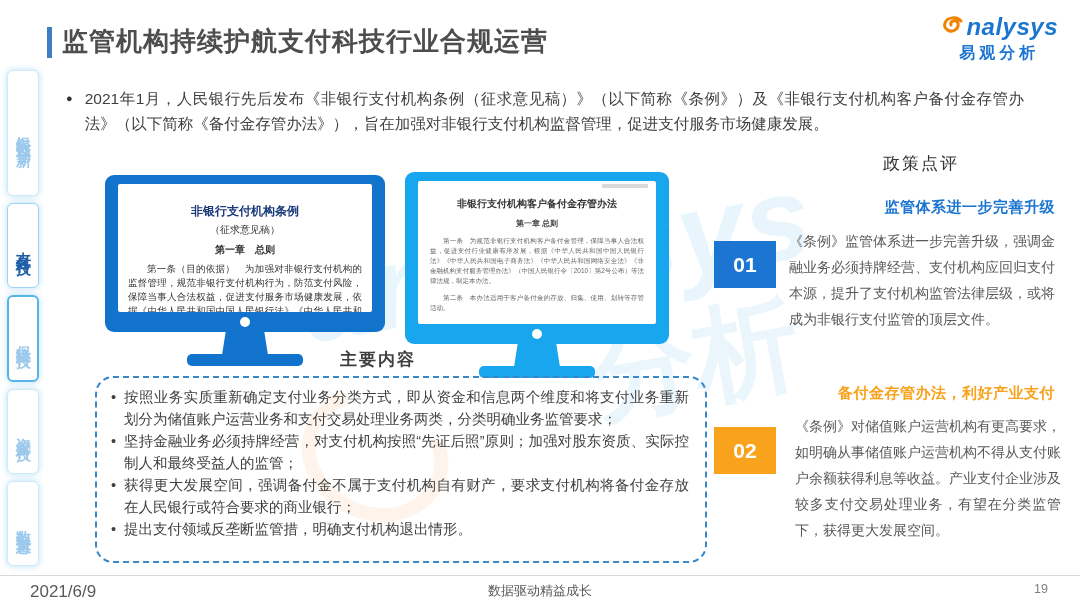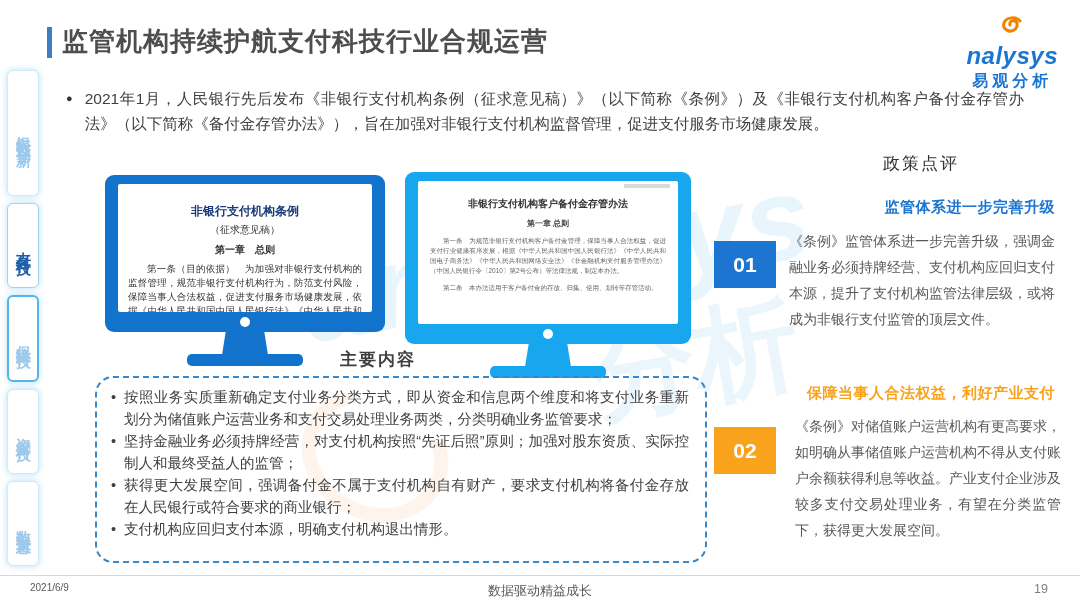--- a/index.html
+++ b/index.html
@@ -27,21 +27,21 @@
     border-top-color:transparent; transform:rotate(25deg); pointer-events:none;
   }
 
   
   .title-bar { left:47px; top:27px; width:5px; height:31px; background:#3f7fc1; }
   .page-title {
     left:62px; top:24px; font-size:26px; font-weight:bold; color:#4d4d4d;
     letter-spacing:1px; white-space:nowrap;
   }
   .logo { right:22px; top:12px; text-align:center; }
-  .logo-top { display:flex; align-items:center; justify-content:center;flex-direction:column; }
+  .logo-top { display:flex; align-items:center; justify-content:center; }
   .logo-text { color:#1b75d1; font-size:24px; font-weight:bold; font-style:italic; letter-spacing:0.5px; }
   .logo-cn { color:#1b75d1; font-size:16px; font-weight:bold; letter-spacing:4px; margin-top:1px; }
 
   
   .sidebar {
     left:7px; top:70px; width:32px; height:496px;
     display:flex; flex-direction:column; gap:7px;
   }
   .side-tab {
     background:#fff; border:1px solid #cfe9f7; border-radius:6px;
@@ -72,21 +72,21 @@
   .m-base { margin:-1px auto 0; width:116px; height:12px; border-radius:5px; }
   .fill-dark { background:#1273cd; } .fill-light { background:#18a6ee; }
 
   .monitor-left { left:105px; top:175px; width:280px; }
   .monitor-left .m-screen { height:128px; padding:17px 10px; }
   .ml-title { text-align:center; font-size:12px; font-weight:bold; color:#1a3a7a; margin-top:2px; }
   .ml-sub { text-align:center; font-size:10px; color:#333; margin-top:3px; }
   .ml-chap { text-align:center; font-size:10px; font-weight:bold; color:#333; margin-top:6px; }
   .ml-body { font-size:9.5px; line-height:14px; color:#333; margin-top:5px; text-align:justify; text-indent:2em; }
 
-  .monitor-right { left:405px; top:172px; width:286px; }
+  .monitor-right { left:405px; top:172px; width:264px; }
   .monitor-right .m-screen { height:143px; padding:8px 12px; }
   .mr-meta { position:absolute; top:3px; right:8px; width:46px; height:4px; background:#d9d9d9; border-radius:1px; }
   .mr-title { text-align:center; font-size:10px; font-weight:bold; color:#333; margin-top:8px; }
   .mr-chap { text-align:center; font-size:8px; font-weight:bold; color:#444; margin-top:7px; }
   .mr-body { font-size:6.5px; line-height:10px; color:#666; margin-top:7px; text-align:justify; text-indent:2em; }
 
   
   .mc-label { left:340px; top:348px; font-size:17px; font-weight:bold; color:#3f3f3f; letter-spacing:2px; }
   .mc-box {
     left:95px; top:376px; width:612px; height:187px;
@@ -109,21 +109,21 @@
   .badge {
     width:62px; height:47px; border-radius:0;
     display:flex; align-items:center; justify-content:center;
     color:#fff; font-size:21px; font-weight:bold;
   }
   .badge.b01 { left:714px; top:241px; background:#1b75d1; }
   .badge.b02 { left:714px; top:427px; background:#f9a21b; }
 
   
   .footer-line { left:0; top:575px; width:1080px; border-top:1px solid #d9d9d9; }
-  .footer-date { left:30px; top:582px; font-size:10px; color:#595959; }
+  .footer-date { left:30px; top:582px; font-size:17px; color:#595959; }
   .footer-center { left:0; top:582px; width:1080px; text-align:center; font-size:13px; color:#595959; }
   .footer-page { right:32px; top:582px; font-size:12.5px; color:#7f7f7f; }
 </style>
 </head>
 <body>
 
 <div class="abs wm-latin">analysys</div>
 <div class="abs wm-cn">分析</div>
 <div class="abs wm-swirl"></div>
 
@@ -193,30 +193,30 @@
   <div class="mc-item">
     <span class="dot">•</span>
     <span class="txt">坚持金融业务必须持牌经营，对支付机构按照“先证后照”原则；加强对股东资质、实际控制人和最终受益人的监管；</span>
   </div>
   <div class="mc-item">
     <span class="dot">•</span>
     <span class="txt">获得更大发展空间，强调备付金不属于支付机构自有财产，要求支付机构将备付金存放在人民银行或符合要求的商业银行；</span>
   </div>
   <div class="mc-item">
     <span class="dot">•</span>
-    <span class="txt">支付机构应回归支付本源，明确支付机构退出情形。</span>
+    <span class="txt">提出支付领域反垄断监管措，明确支付机构退出情形。</span>
   </div>
 </div>
 
 <div class="abs policy-title">政策点评</div>
 
 <div class="abs badge b01">01</div>
 <div class="abs sec-head blue">监管体系进一步完善升级</div>
 <div class="abs sec-body b1">《条例》监管体系进一步完善升级，强调金融业务必须持牌经营、支付机构应回归支付本源，提升了支付机构监管法律层级，或将成为非银行支付监管的顶层文件。</div>
 
 <div class="abs badge b02">02</div>
-<div class="abs sec-head orange">保障当事人合法权益，利好产业支付</div>
+<div class="abs sec-head orange">备付金存管办法，利好产业支付</div>
 <div class="abs sec-body b2">《条例》对储值账户运营机构有更高要求，如明确从事储值账户运营机构不得从支付账户余额获得利息等收益。产业支付企业涉及较多支付交易处理业务，有望在分类监管下，获得更大发展空间。</div>
 
 <div class="abs footer-line"></div>
 <div class="abs footer-center">数据驱动精益成长</div>
 <div class="abs footer-date">2021/6/9</div>
 <div class="abs footer-page">19</div>
 
 </body></html>

